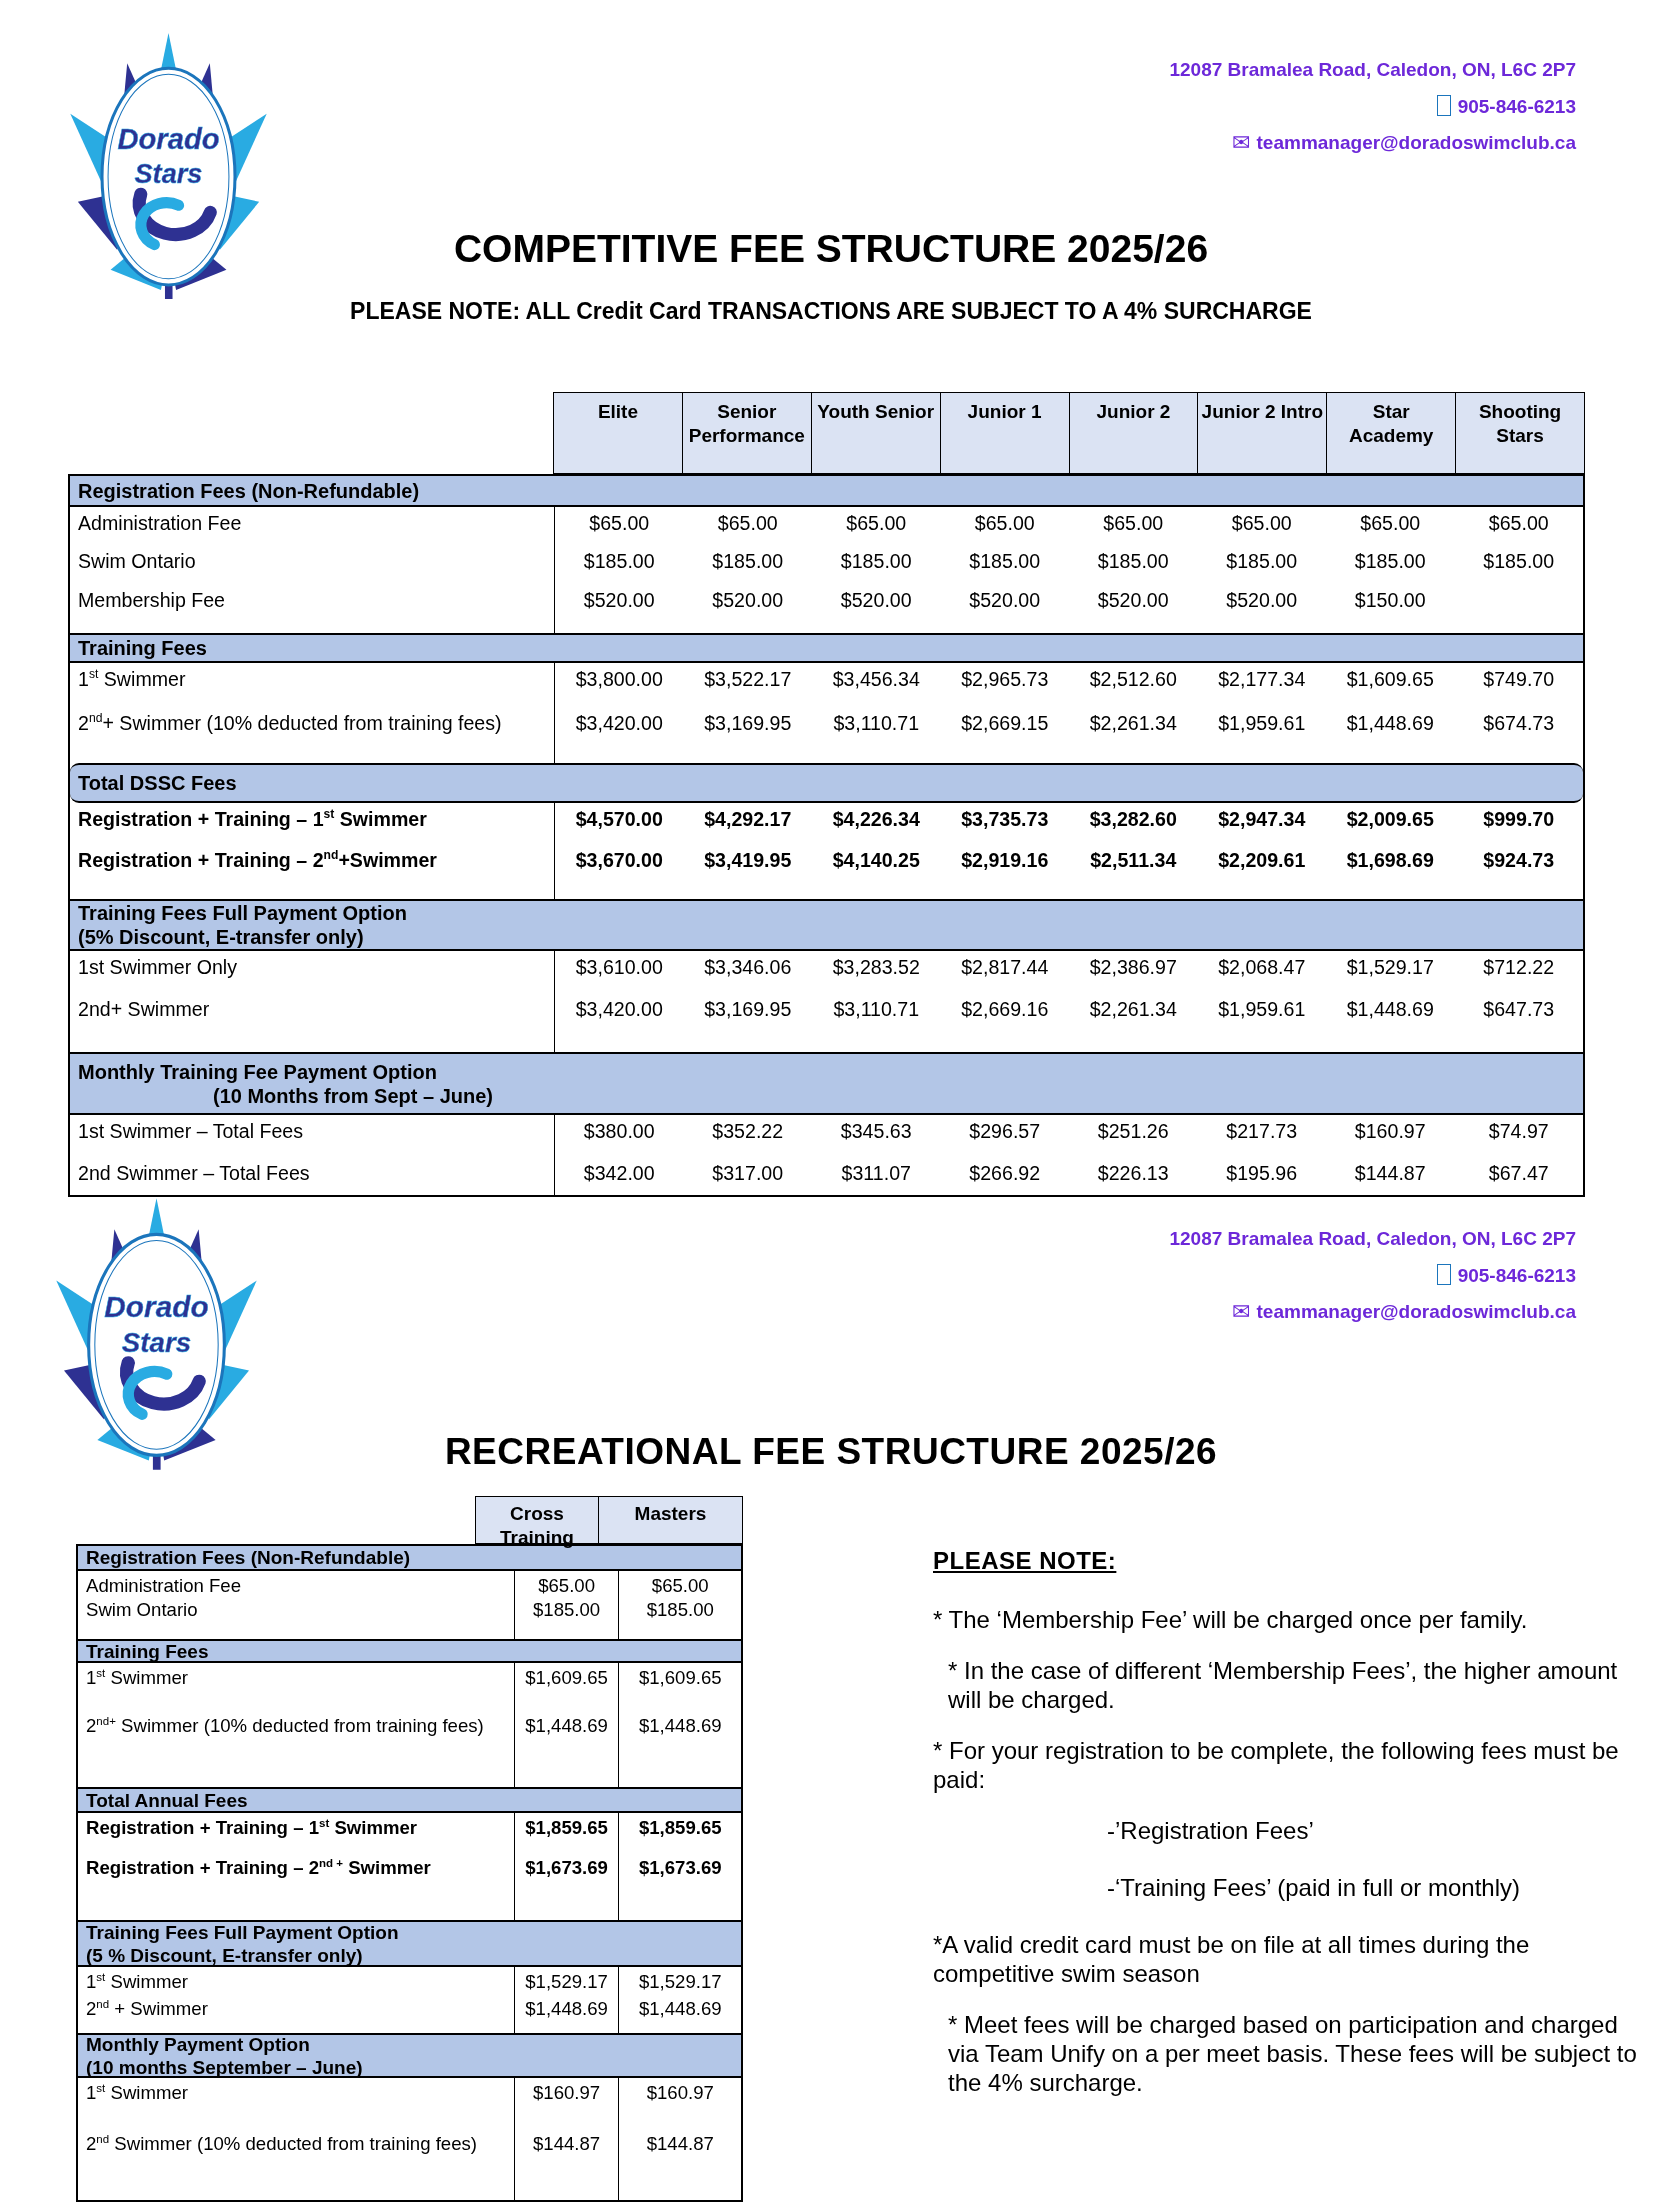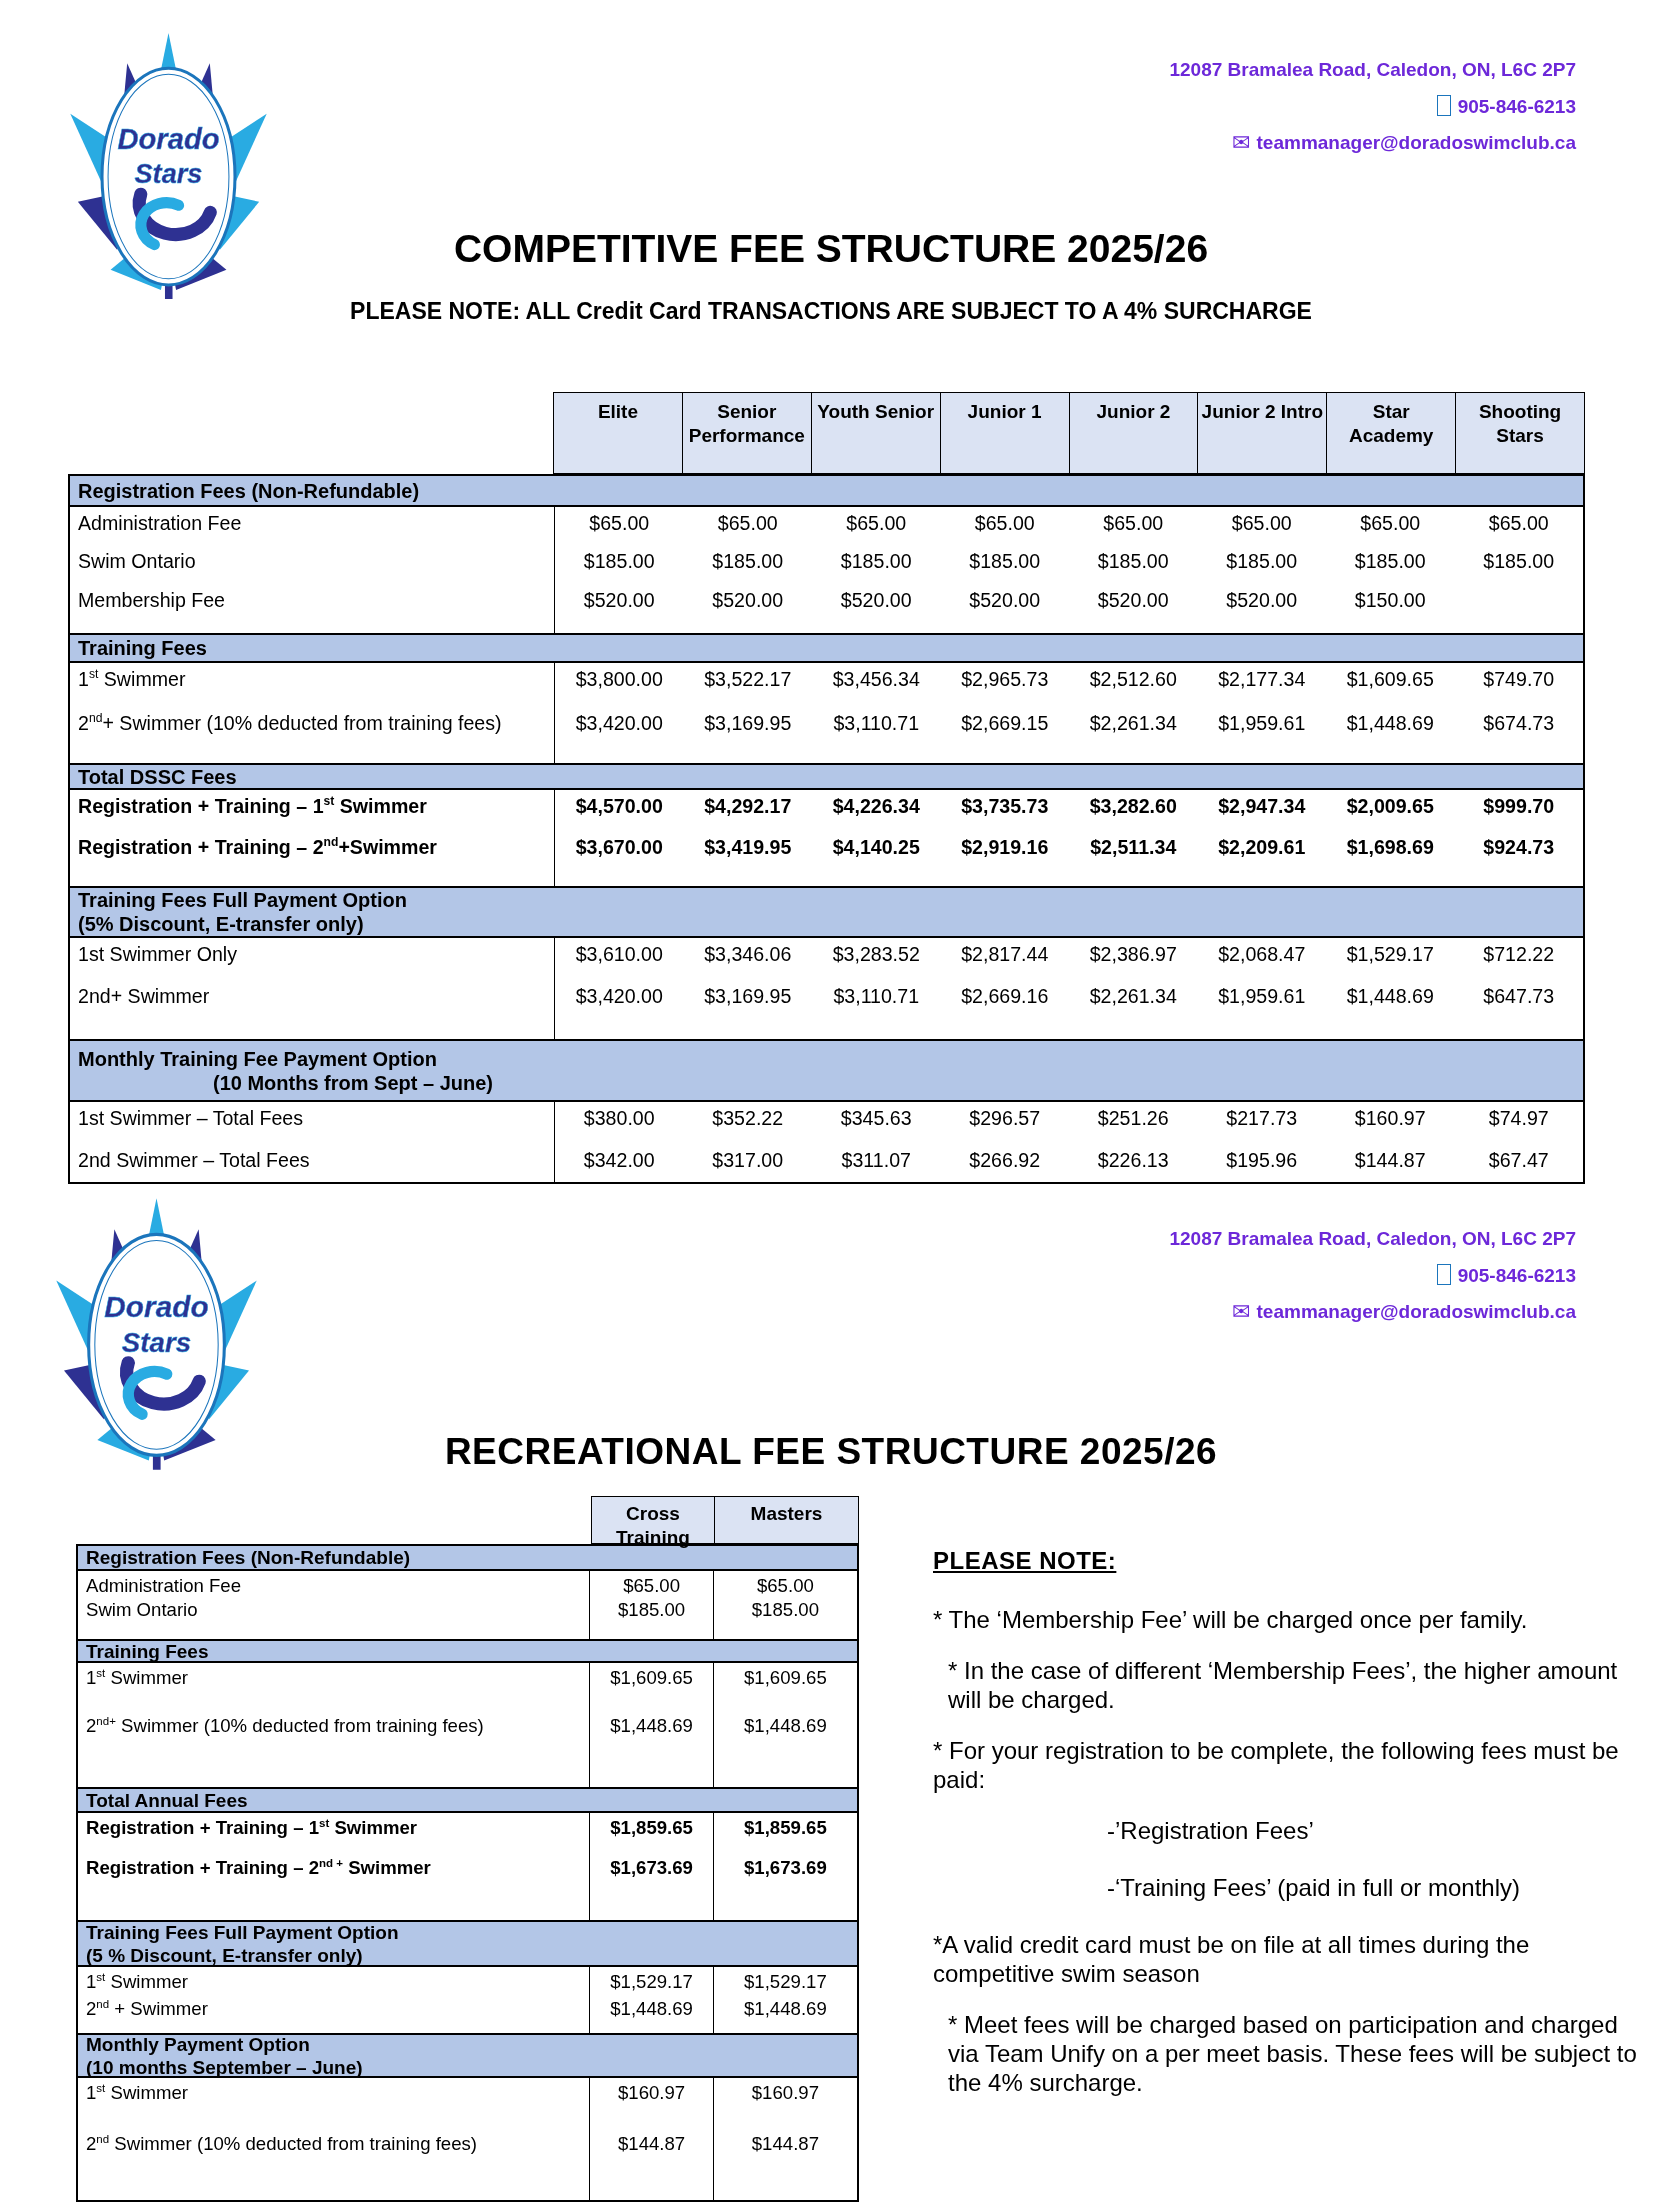--- a/index.html
+++ b/index.html
@@ -66,25 +66,25 @@
     box-sizing:border-box;text-align:center;font-size:19.6px;line-height:23px;
     padding-top:5px;
   }
   .b{font-weight:bold;}
   sup{font-size:62%;line-height:0;}
   
   .ctable{left:68px;top:392px;width:1517px;}
   .ctable .dlabel{width:485px;}
   .ctable .dcell{flex:1;}
   .cr0{height:31px;}  .cr1{height:38px;}  .cr2{height:39px;}  .cr3{height:49px;}
-  .cr4{height:30px;}  .cr5{height:44px;}  .cr6{height:56px;} .cr7{height:27px;}
+  .cr4{height:30px;}  .cr5{height:44px;}  .cr6{height:56px;} .cr7{height:40px;border-radius:9px;}
   .cr8{height:41px;}  .cr9{height:55px;} .cr10{height:52px;}.cr11{height:42px;}
   .cr12{height:59px;}.cr13{height:63px;}.cr14{height:42px;} .cr15{height:38px;}
   
-  .rtable{left:76px;top:1496px;width:783px;}
+  .rtable{left:76px;top:1496px;width:667px;}
   .rhead{display:flex;height:48px;}
   .rhead .spacer{width:515px;}
   .rhead .hcell{flex:none;padding-top:5px;}
   .rhead .hcell:nth-child(2){width:124px;}
   .rhead .hcell:nth-child(3){width:144px;}
   .rtable .dlabel{width:515px;}
   .rtable .dcell:nth-child(2){width:124px;border-right:1.5px solid #000;}
   .rtable .dcell:nth-child(3){width:144px;}
   .rtable .band{font-size:19px;line-height:23px;}
   .rtable .dlabel,.rtable .dcell{font-size:18.6px;line-height:22px;padding-top:4px;}

